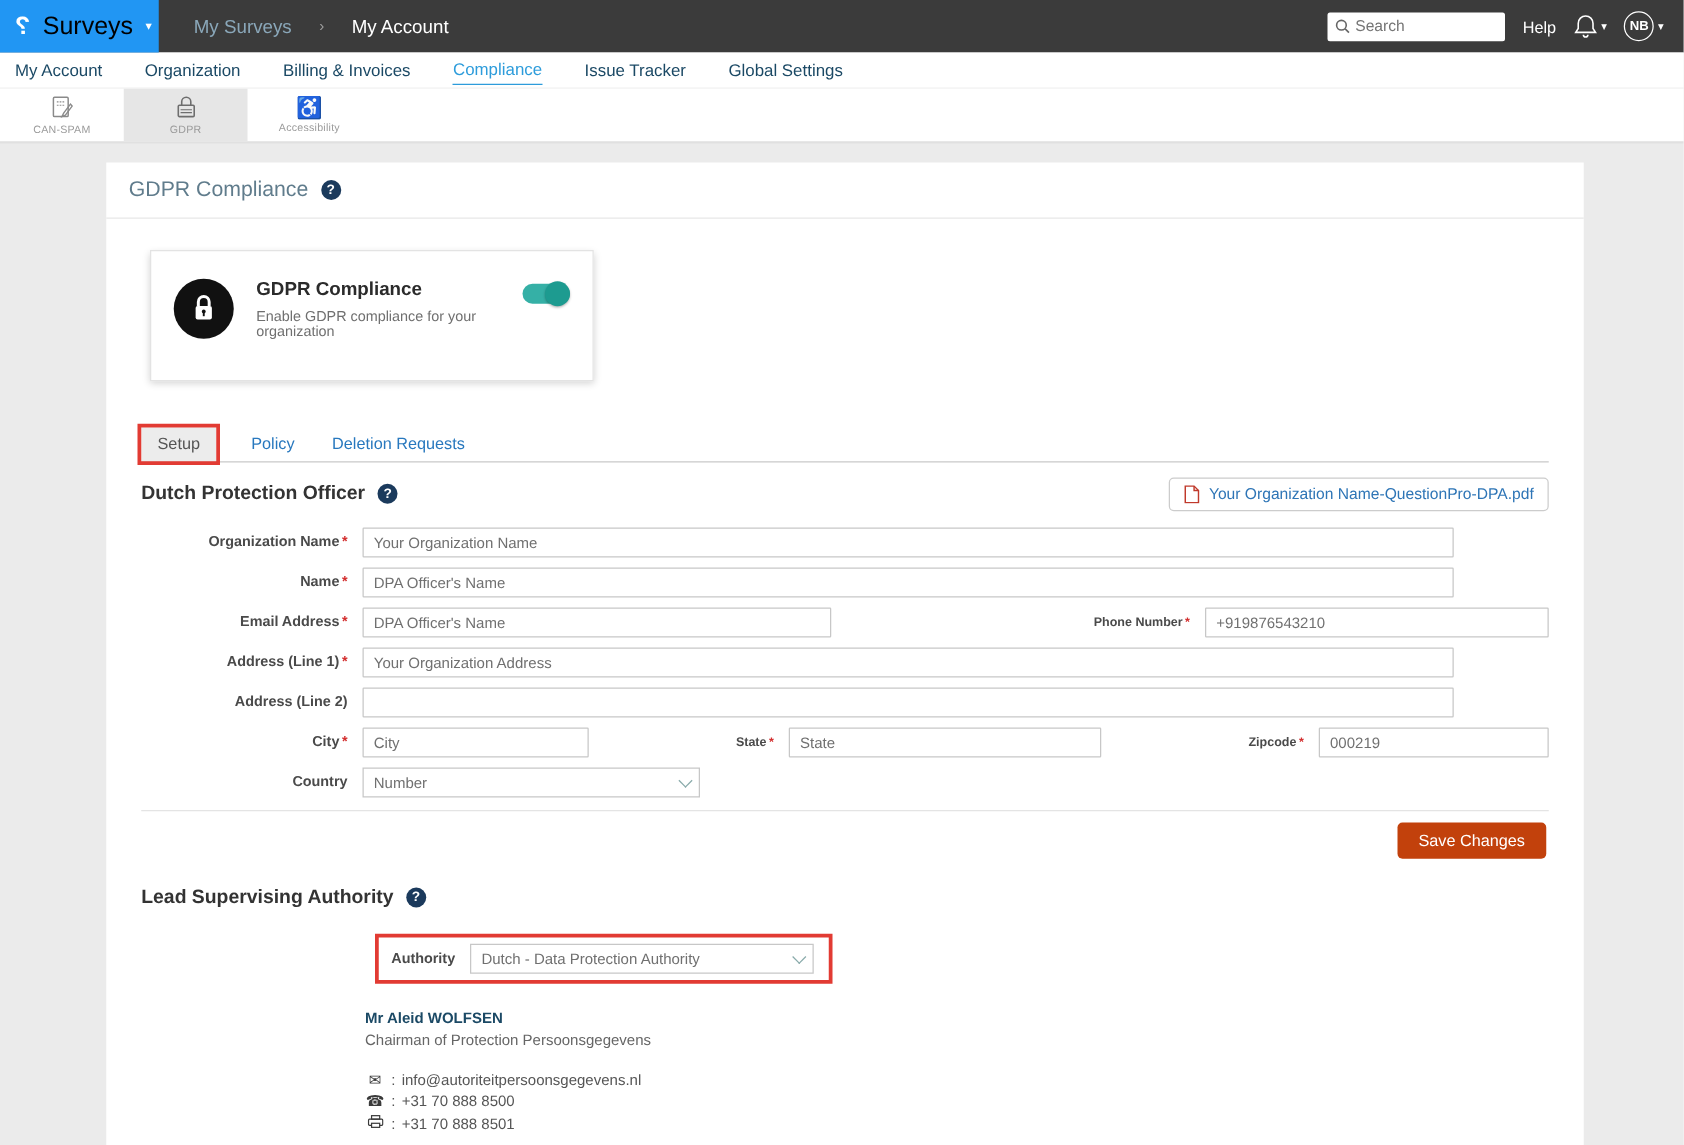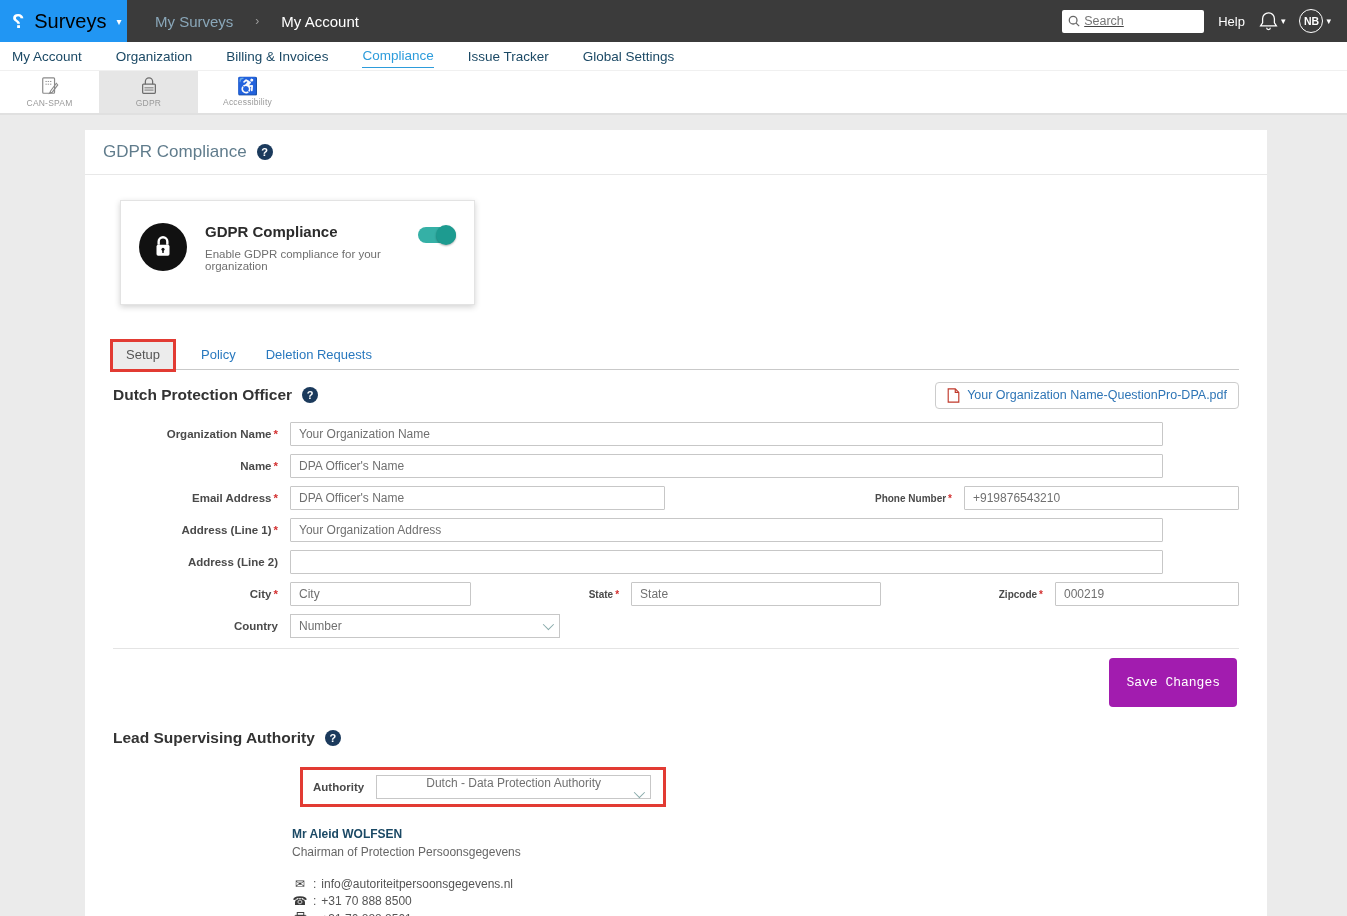--- a/index.html
+++ b/index.html
@@ -12,21 +12,21 @@
   .logo-block { width:127px; background:#2196f3; display:flex; align-items:center; padding:0 12px; gap:10px; cursor:pointer; }
   .logo-glyph { color:#fff; font-size:20px; font-weight:bold; transform:scaleX(-1); }
   .product-name { color:#000000; font-size:20px; }
   .caret { color:#fff; font-size:10px; }
   .breadcrumb { display:flex; align-items:center; gap:22px; margin-left:28px; font-size:15px; }
   .crumb-parent { color:#8aa7b9; cursor:pointer; }
   .crumb-sep { color:#9e9e9e; font-size:12px; }
   .crumb-current { color:#ffffff; }
   .topbar-right { margin-left:auto; display:flex; align-items:center; gap:14px; padding-right:16px; }
   .searchbox { background:#fff; border-radius:2px; width:142px; height:23px; display:flex; align-items:center; padding:0 6px; gap:4px; }
-  .searchbox input { border:none; outline:none; width:110px; font-size:12.5px; color:#444; font-family:"Liberation Sans", sans-serif;text-decoration:underline; }
+  .searchbox input { border:none; outline:none; width:110px; font-size:12.5px; color:#444; font-family:"Liberation Sans", sans-serif; }
   .help-label { color:#fff; font-size:13px; cursor:pointer; }
   .bell-wrap { display:flex; align-items:center; gap:3px; cursor:pointer; }
   .bell-wrap .caret, .avatar-wrap .caret { font-size:9px; }
   .avatar-wrap { display:flex; align-items:center; gap:3px; cursor:pointer;text-align:center; }
   .avatar { width:24px; height:24px; border:1.5px solid #fff; border-radius:50%; color:#fff; font-size:10.5px; font-weight:bold; display:flex; align-items:center; justify-content:center; }
 
   
   .subnav { height:29px; background:#fff; display:flex; align-items:center; padding-left:12px; gap:34px; border-bottom:1px solid #f0f0f0; }
   .subnav-item { font-size:13.5px; color:#1b4965; cursor:pointer; padding:4px 0; }
   .subnav-item.active { color:#2d9cdb; border-bottom:1.5px solid #2d9cdb; }
@@ -76,25 +76,25 @@
   .w-phone { width:275px; }
   .w-city { width:181px; }
   .w-state { width:250px; }
   .w-zip { width:184px; }
   .inline-label { text-align:right; font-size:10px; font-weight:bold; color:#4a4a4a; }
   .spacer { flex:1; }
 
   .selectbox { height:24px; border:1px solid #c7c7c7; margin-left:12px; display:flex; align-items:center; padding:0 8px; font-size:12px; color:#707070; cursor:pointer; position:relative; background:#fff; }
   .selectbox .chev { margin-left:auto; width:8px; height:8px; border-right:1.5px solid #8aa; border-bottom:1.5px solid #8aa; transform:rotate(45deg) translateY(-2px); }
   .w-country { width:270px; }
-  .w-auth { width:275px;flex-direction:column; }
+  .w-auth { width:275px; }
 
   .section-divider { margin:10px 28px 0 28px; border-top:1px solid #e4e4e4; }
   .save-row { display:flex; justify-content:flex-end; padding:0 30px; margin-top:9px; }
-  .btn-primary { background:#a21caf; color:#fff; border:none; border-radius:4px; font-size:13px; padding:17px 17px; cursor:pointer; font-family:Liberation Mono, monospace; }
+  .btn-primary { background:#c2410c; color:#fff; border:none; border-radius:4px; font-size:13px; padding:7px 17px; cursor:pointer; font-family:Liberation Sans, sans-serif; }
 
   
   .authority-row { margin:14px 0 0 215px; display:inline-flex; align-items:center; border:3px solid #e23b33; padding:5px 12px 5px 10px; }
   .authority-row .flabel { width:auto; }
   .contact { margin:20px 0 0 207px; }
   .contact-name { font-size:12px; font-weight:bold; color:#1b4965; }
   .contact-title { font-size:12px; color:#666; margin-top:4px; }
   .contact-lines { margin-top:18px; }
   .contact-line { display:flex; align-items:center; gap:5px; font-size:12px; color:#555; margin-top:3px; }
   .contact-line .cicon { width:16px; text-align:center; color:#3a3a3a; font-size:12px; }

